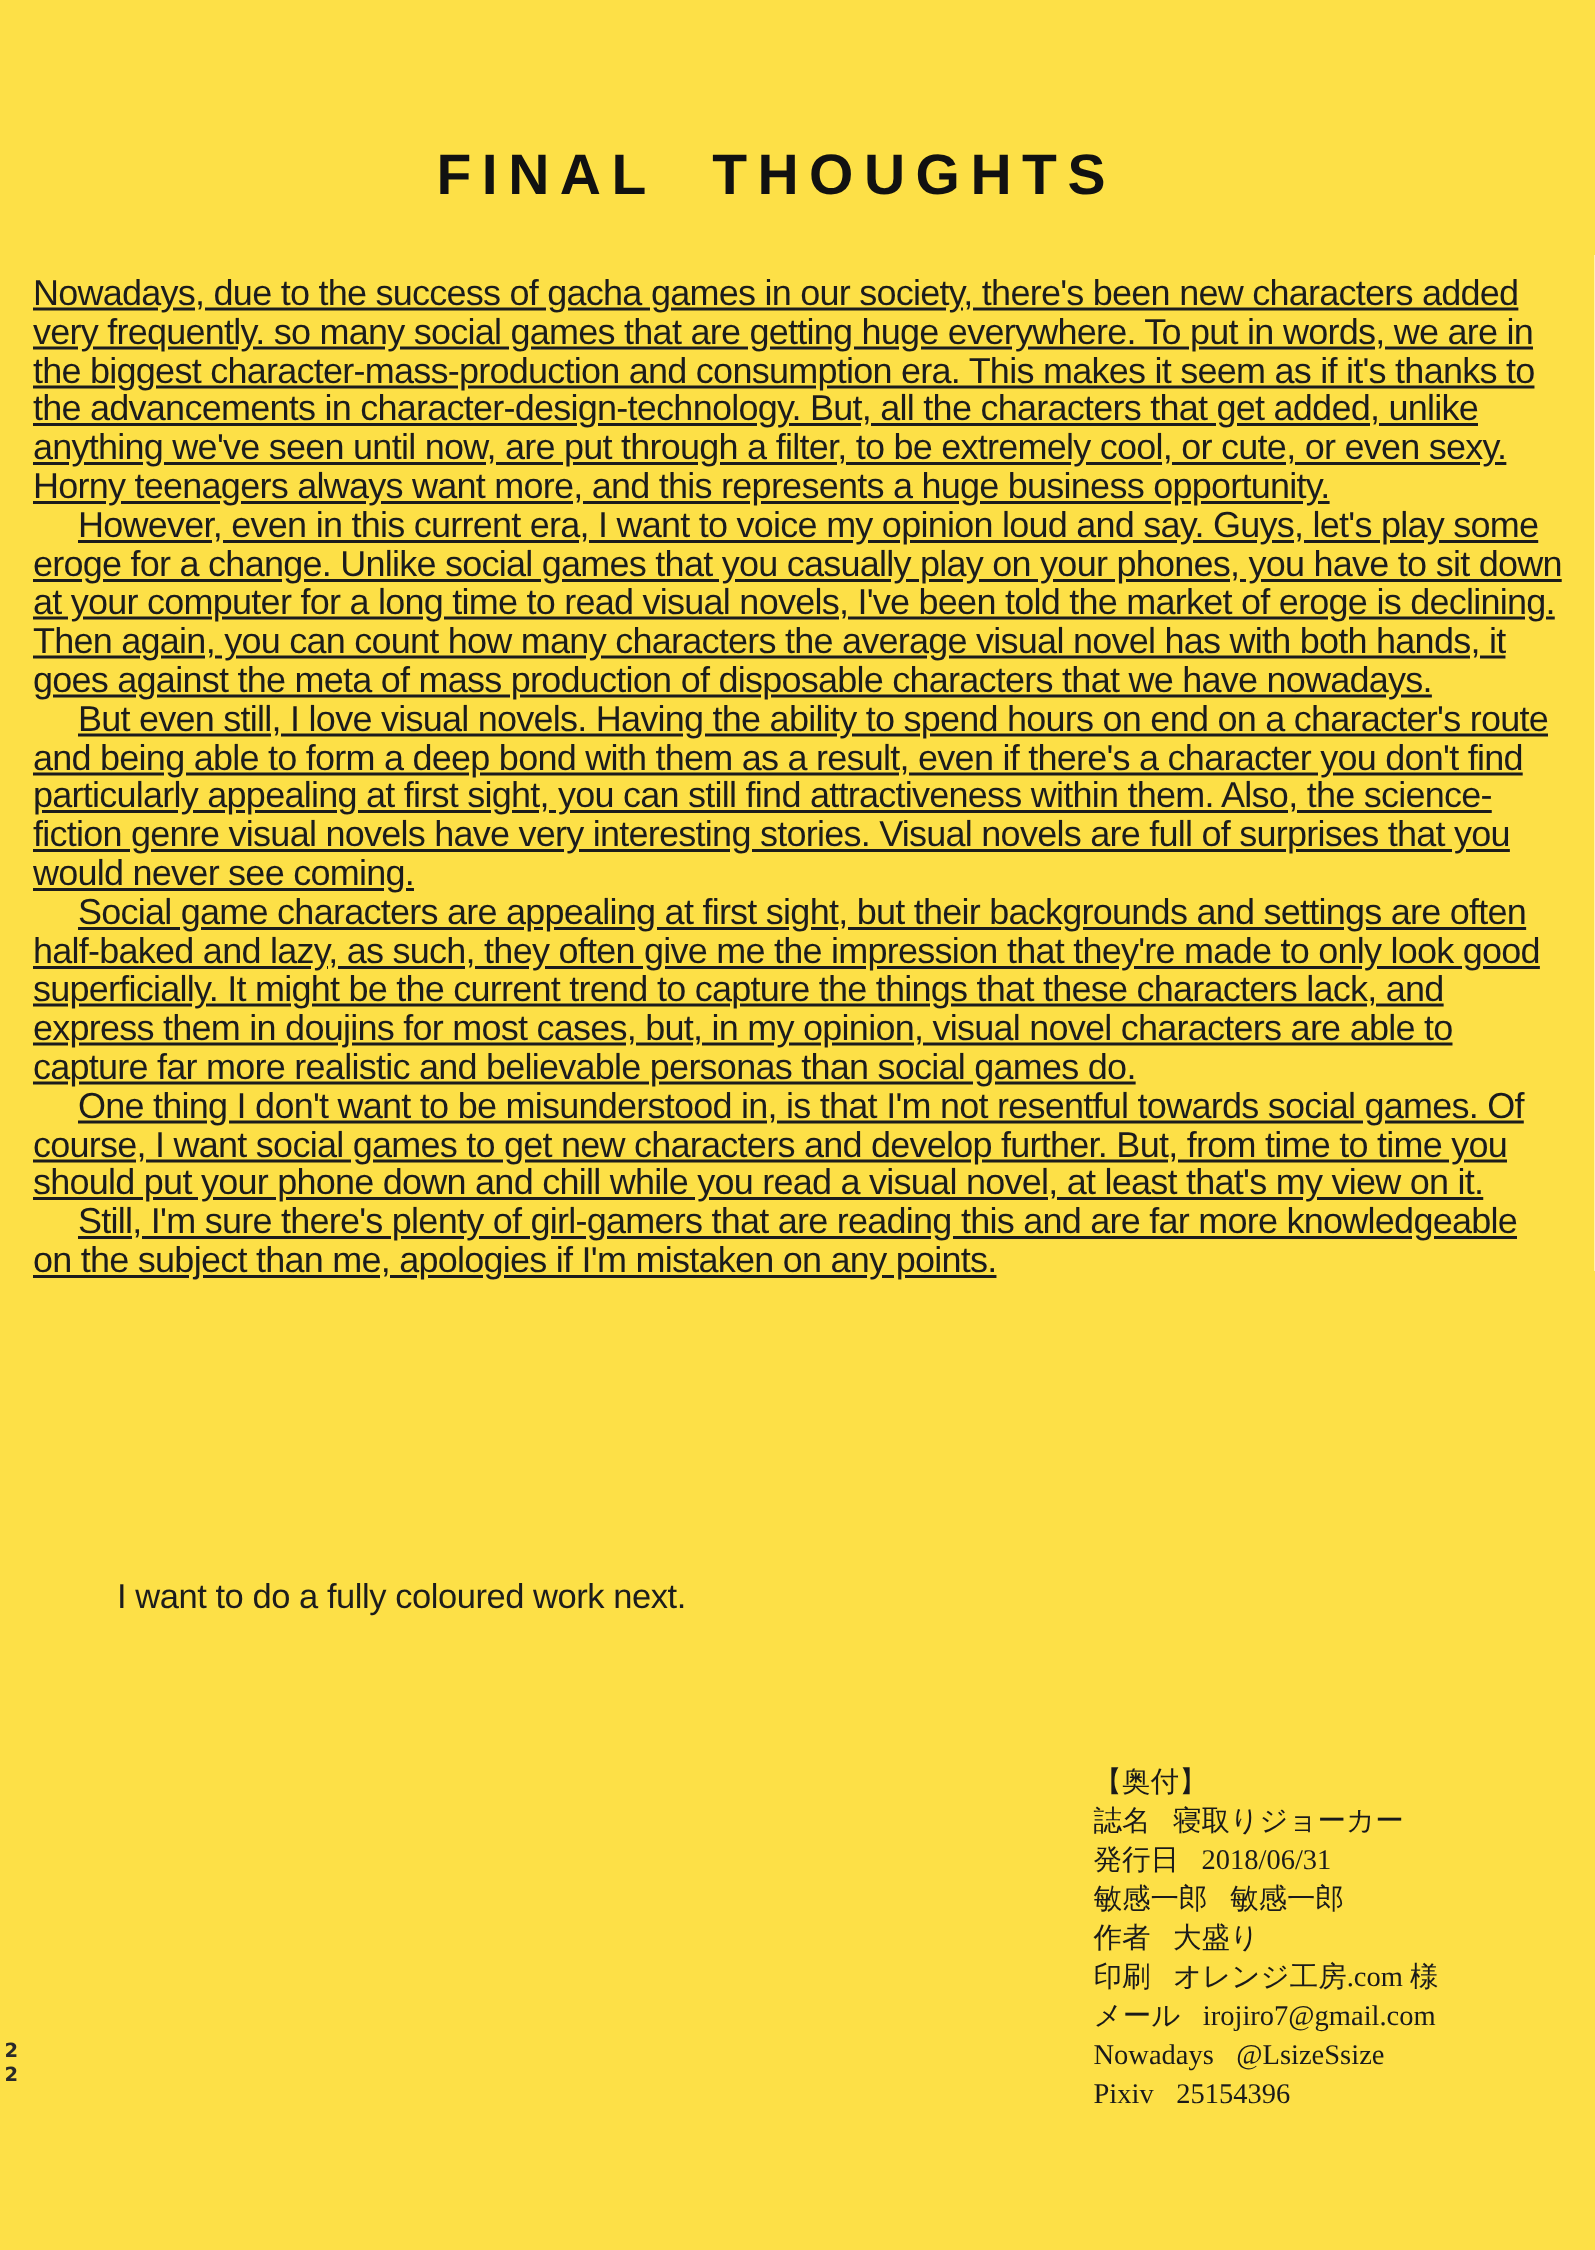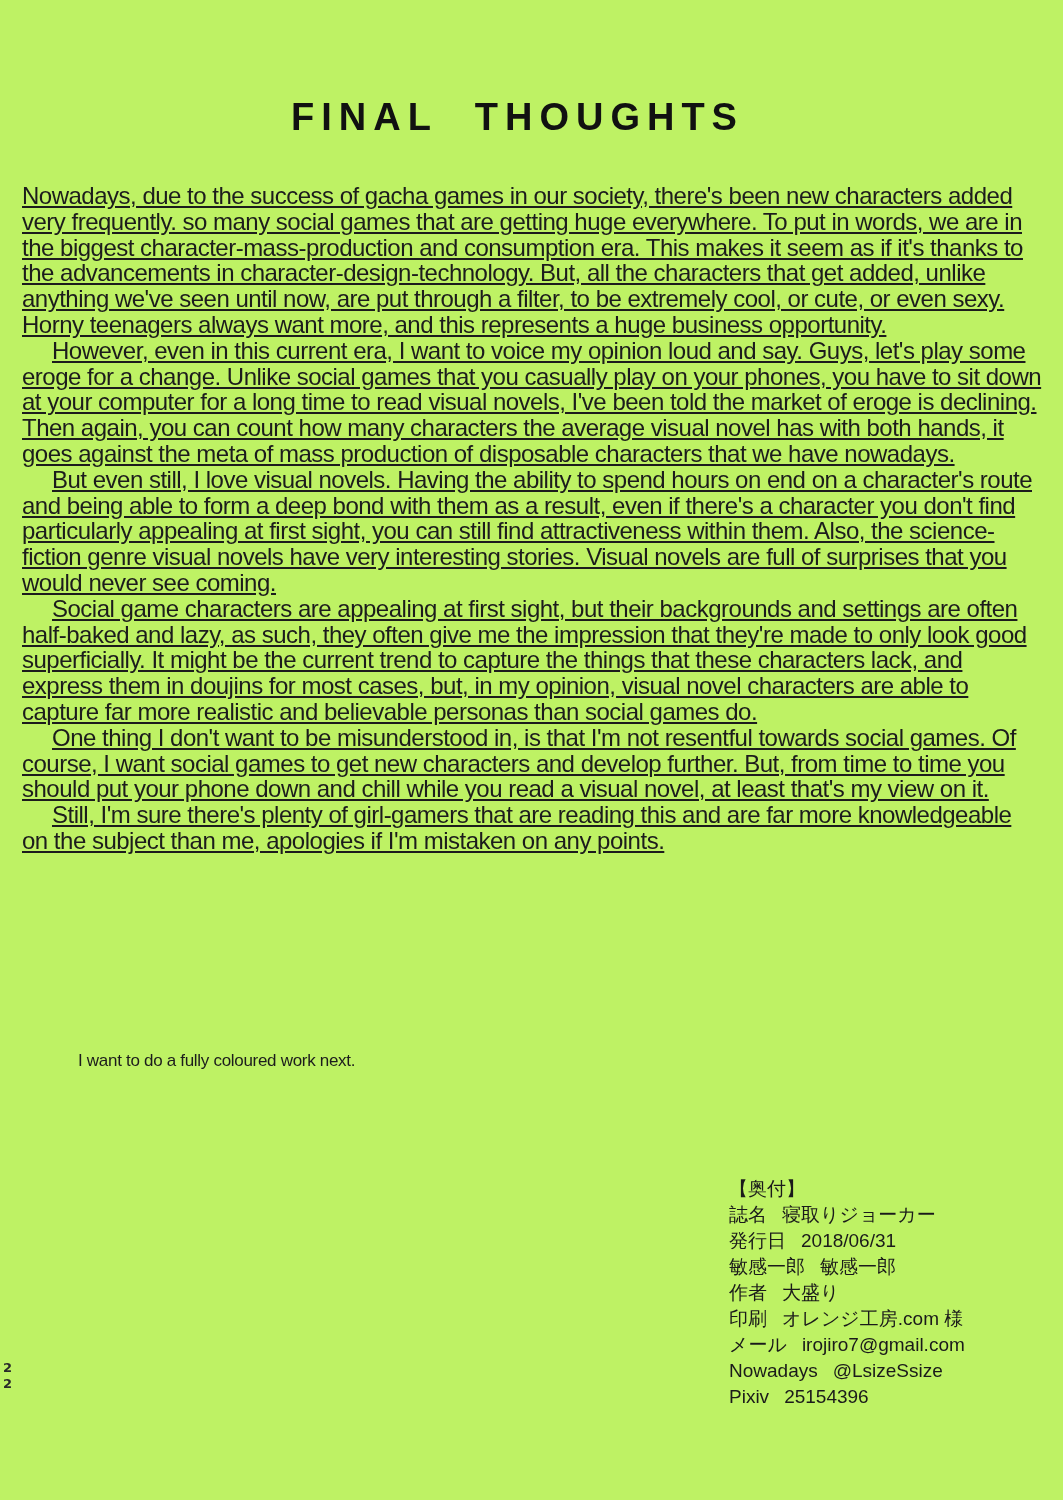--- a/index.html
+++ b/index.html
@@ -4,21 +4,21 @@
 <style>
   html, body {
     margin: 0;
     padding: 0;
     background: #ffffff;
   }
   .page {
     position: relative;
     width: 1063px;
     height: 1500px;
-    background: #bef264;
+    background: #fde047;
     overflow: hidden;
     color: #1b1b1b;
   }
   .title {
     position: absolute;
     top: 96px;
     left: 0;
     width: 100%;
     text-align: center;
     transform: translateX(-14px);
@@ -57,29 +57,29 @@
   }
   .ps-label {
     font-family: "Liberation Serif", "DejaVu Serif", serif;
     font-size: 24px;
     letter-spacing: 7px;
     color: #222222;
   }
   .ps-text {
     margin-top: 7px;
     font-family: "Liberation Sans", "DejaVu Sans", sans-serif;
-    font-size: 17px;
+    font-size: 23px;
     letter-spacing: -0.3px;
     color: #1c1c1c;
   }
   .colophon {
     position: absolute;
     left: 729px;
     top: 1176px;
-    font-family: Liberation Sans, sans-serif;
+    font-family: Liberation Serif, serif;
     font-size: 19px;
     line-height: 26px;
     color: #1a1a1a;
     white-space: nowrap;
   }
   .colophon-header {
     margin: 0;
   }
   .colophon-row .label {
     display: inline-block;

